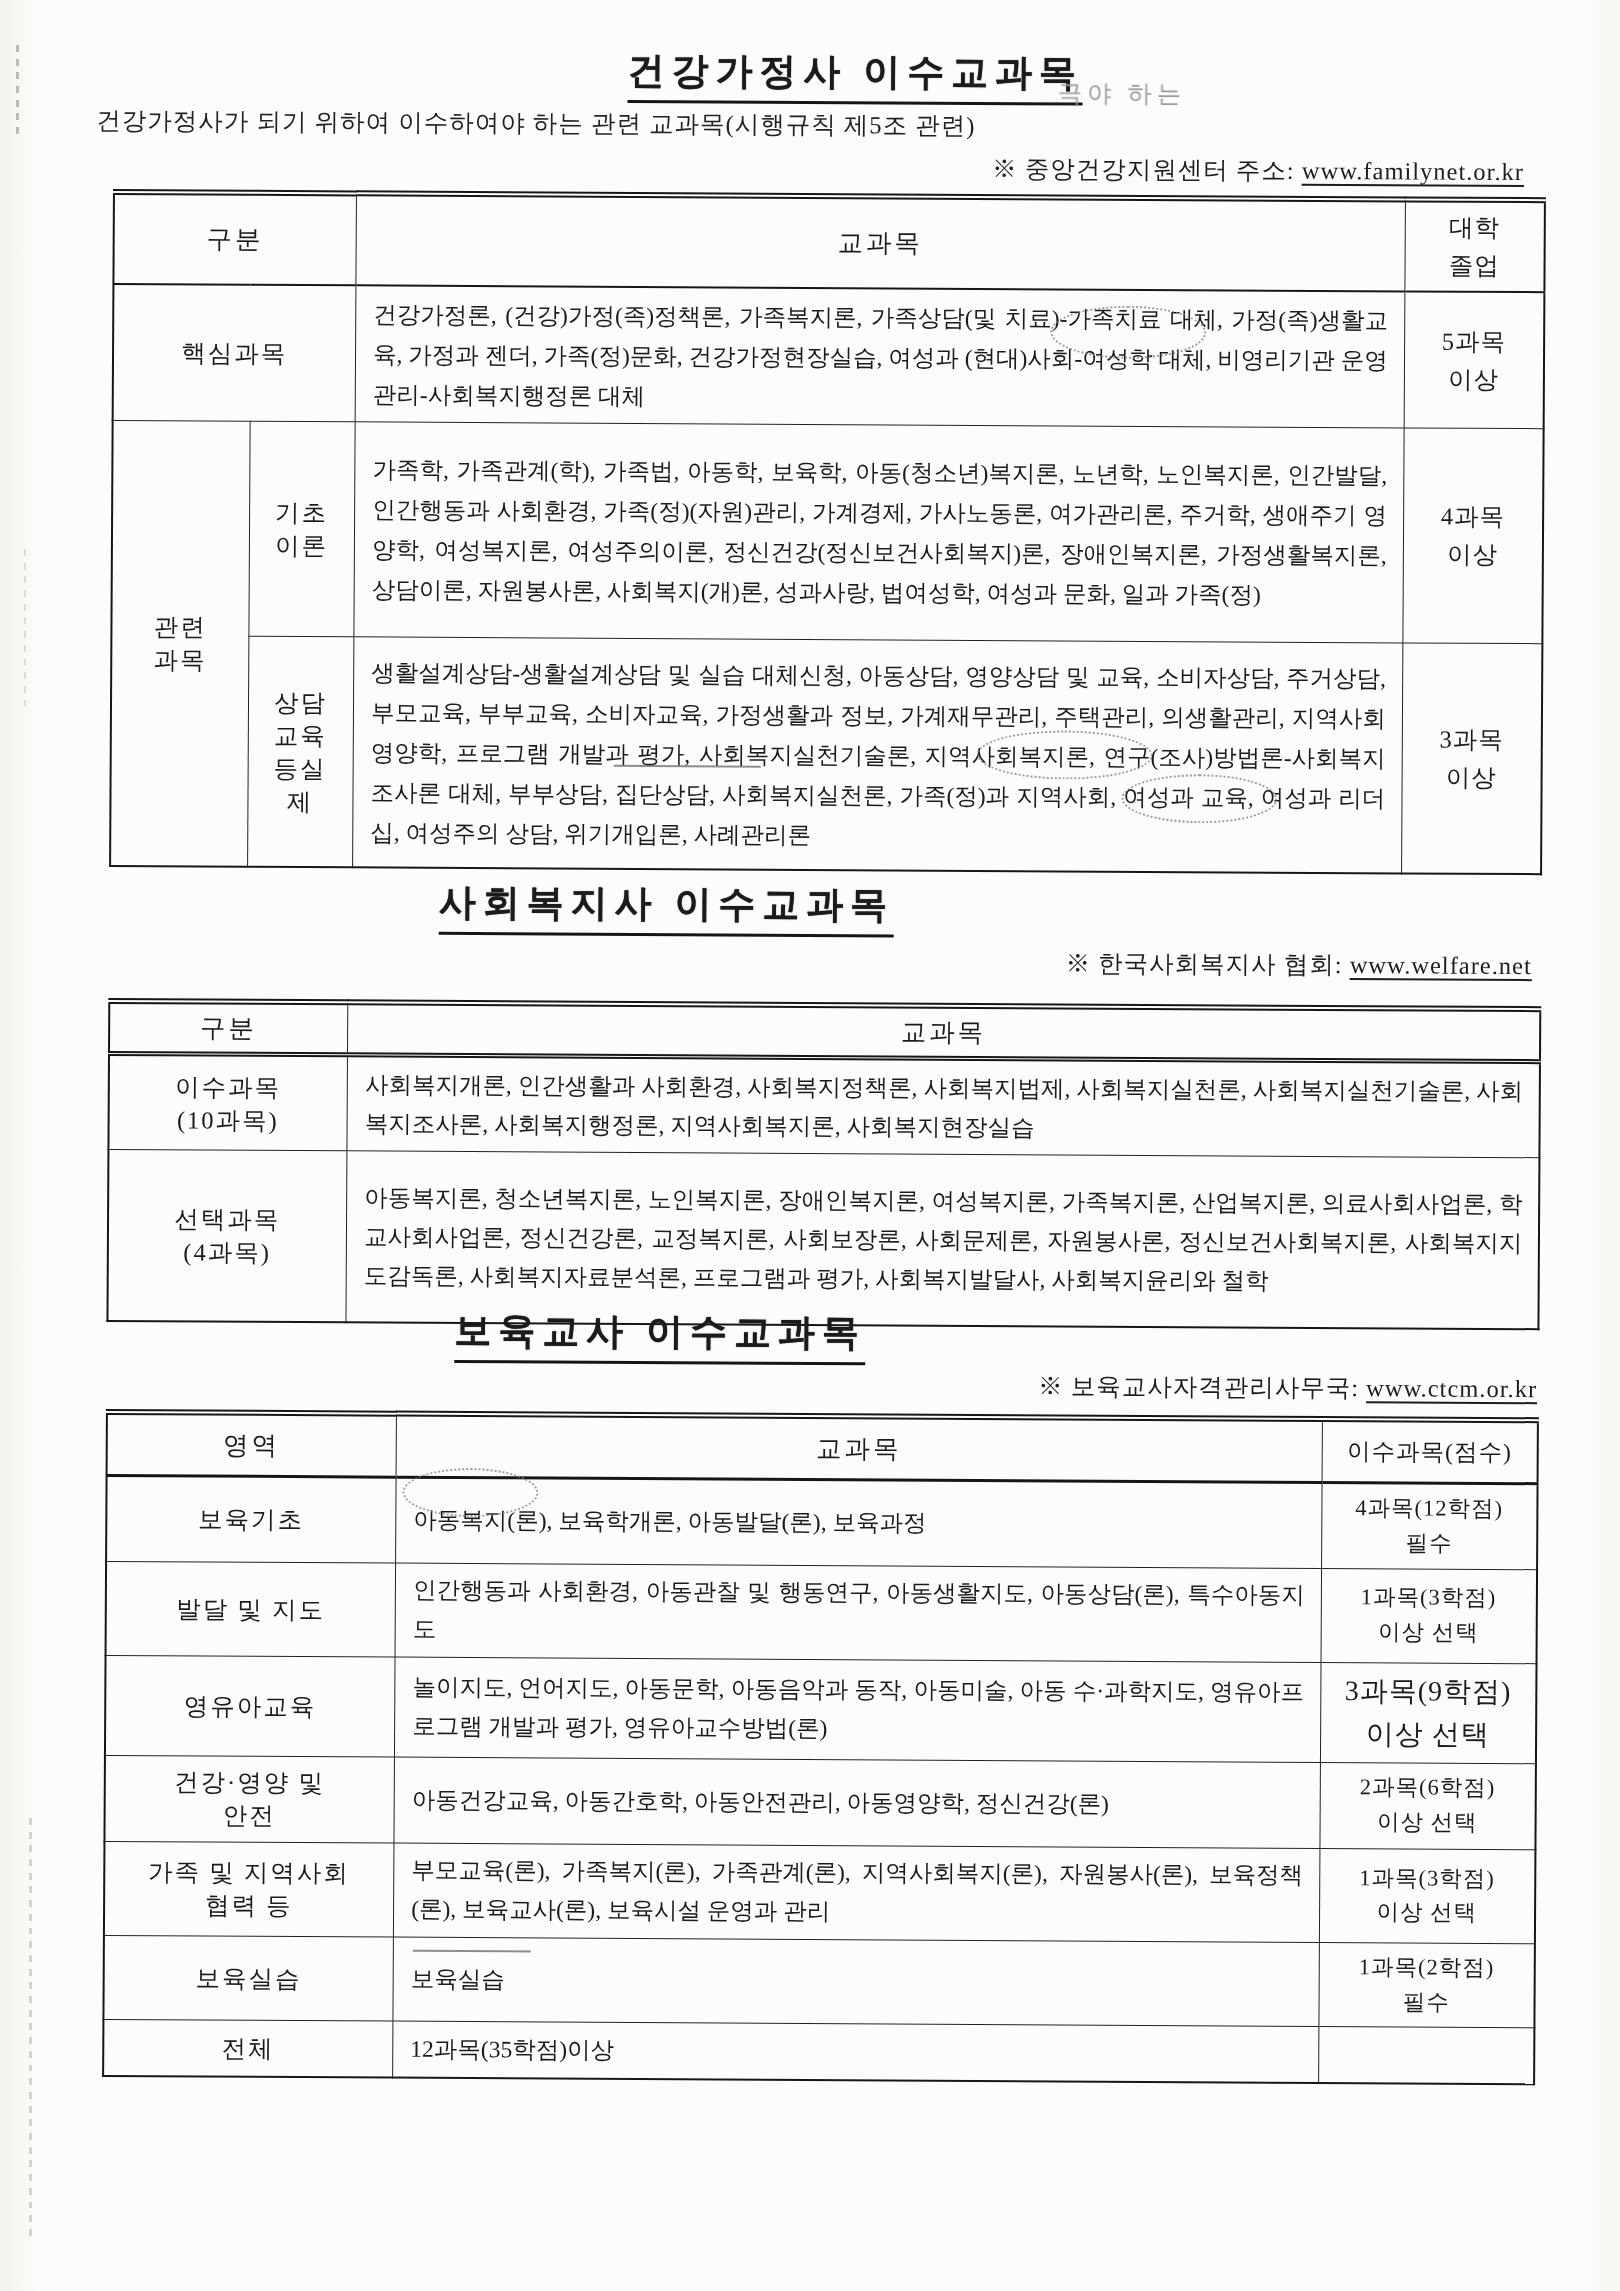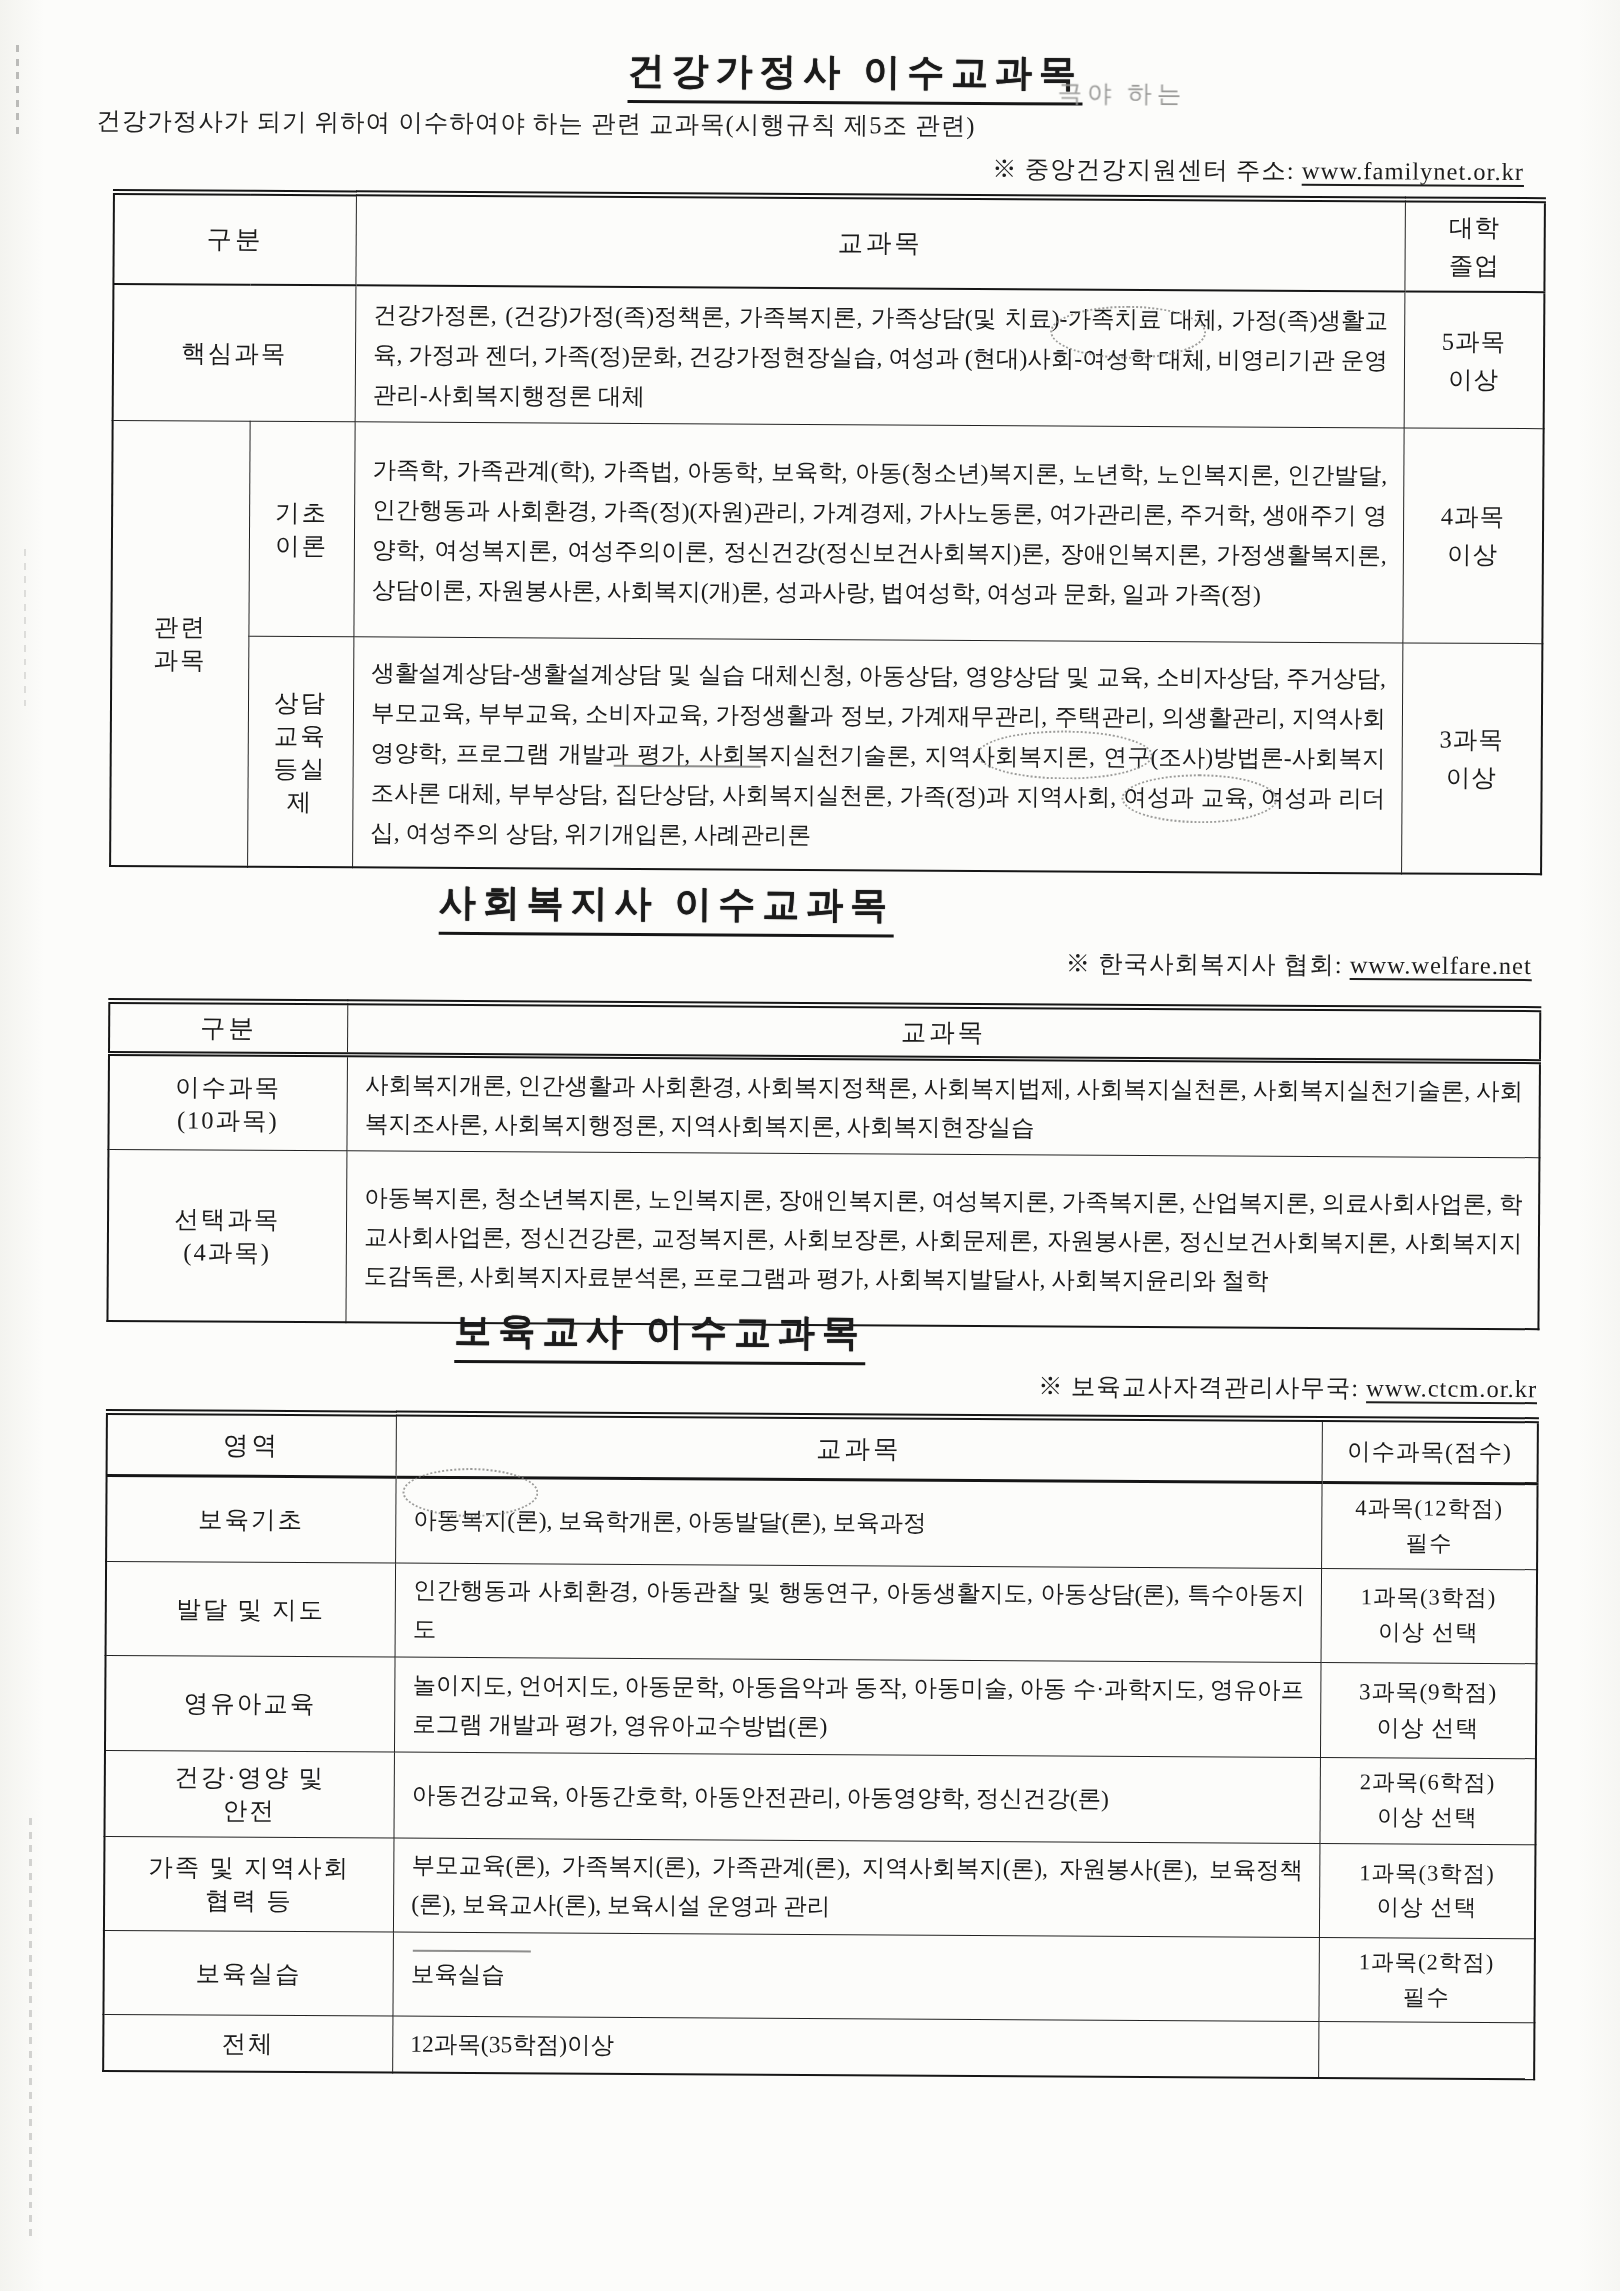--- a/index.html
+++ b/index.html
@@ -167,21 +167,21 @@
         </tr>
         <tr class="row-h86">
           <td class="lbl">발달 및 지도</td>
           <td class="subj">인간행동과 사회환경, 아동관찰 및 행동연구, 아동생활지도, 아동상담(론), 특수아동지도</td>
           <td class="req" style="font-size:22.5px;">1과목(3학점)
 이상 선택</td>
         </tr>
         <tr class="row-h90">
           <td class="lbl">영유아교육</td>
           <td class="subj">놀이지도, 언어지도, 아동문학, 아동음악과 동작, 아동미술, 아동 수·과학지도, 영유아프로그램 개발과 평가, 영유아교수방법(론)</td>
-          <td class="req" style="font-size:23px;border-radius:15px;">3과목(9학점)
+          <td class="req" style="font-size:28px;border-radius:15px;">3과목(9학점)
 이상 선택</td>
         </tr>
         <tr class="row-h88">
           <td class="lbl">건강·영양 및
 안전</td>
           <td class="subj">아동건강교육, 아동간호학, 아동안전관리, 아동영양학, 정신건강(론)</td>
           <td class="req" style="font-size:22.5px;">2과목(6학점)
 이상 선택</td>
         </tr>
         <tr class="row-h90">

